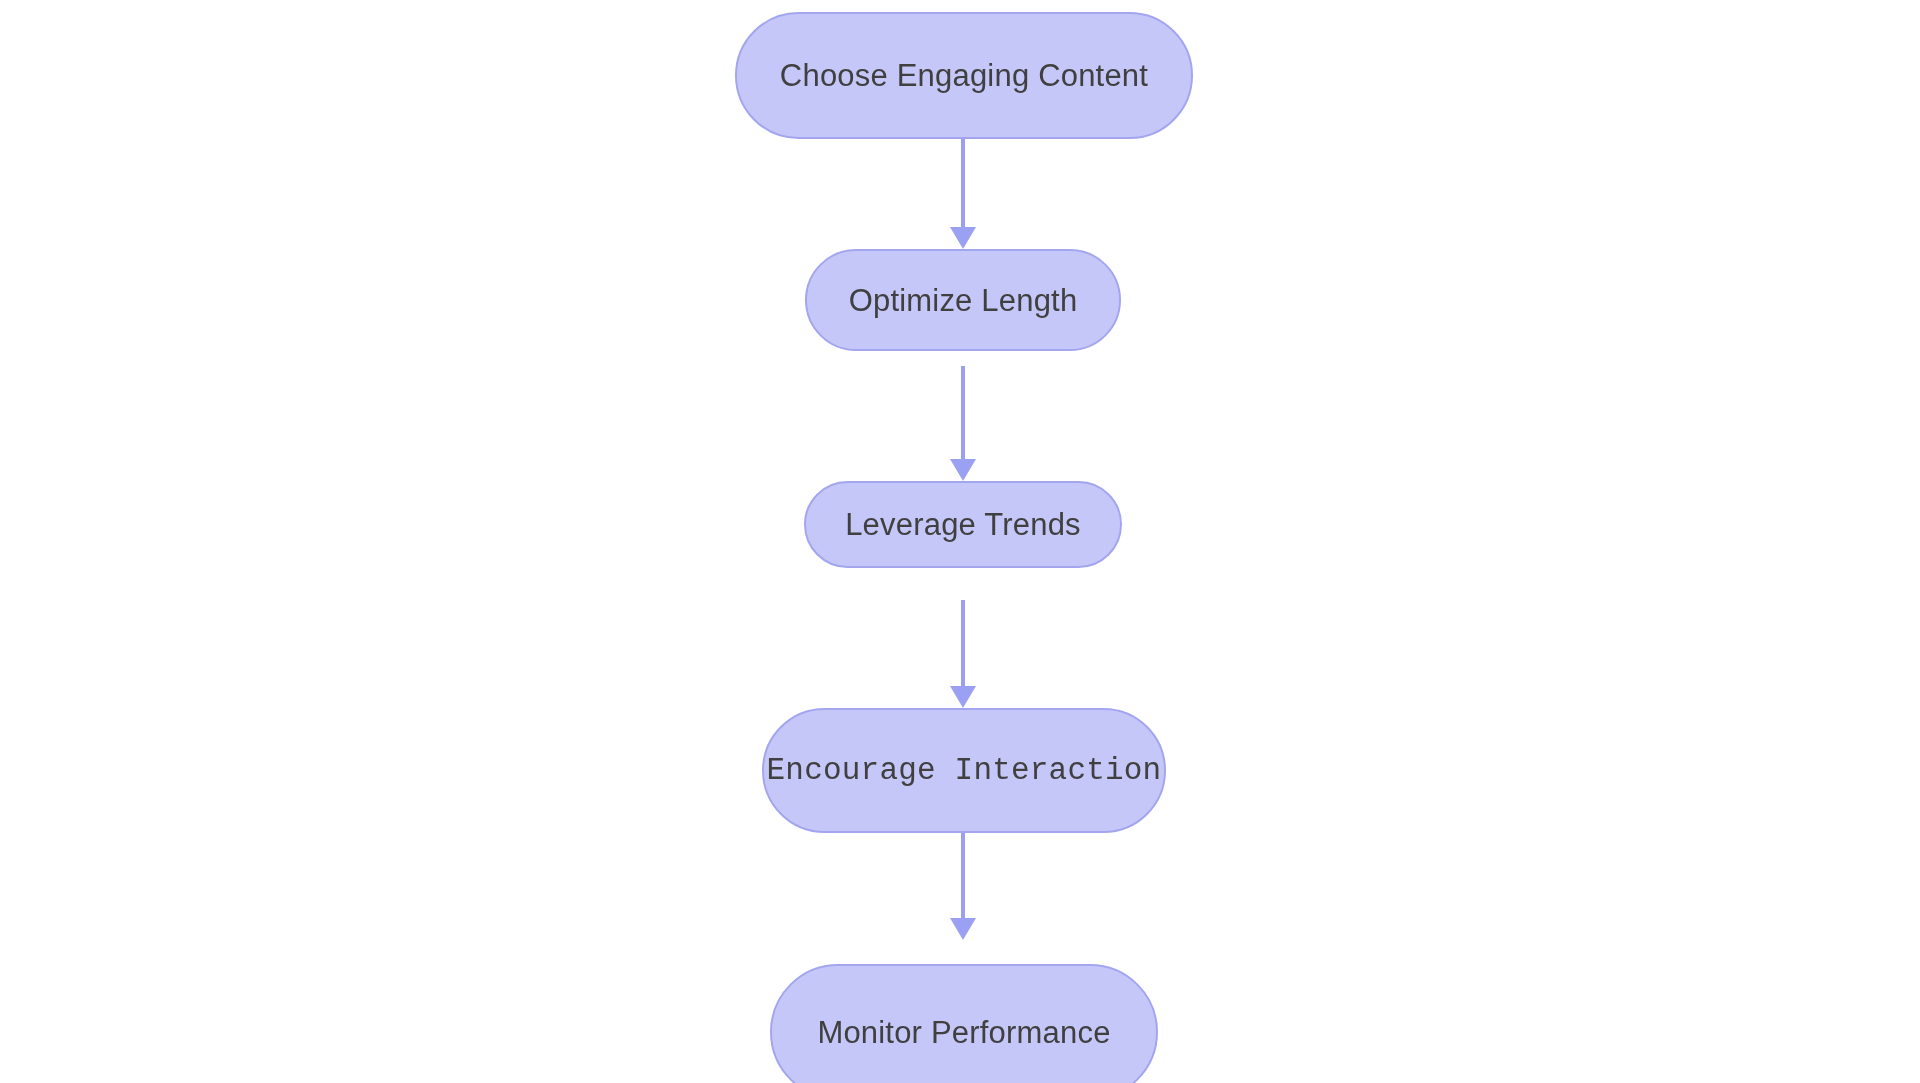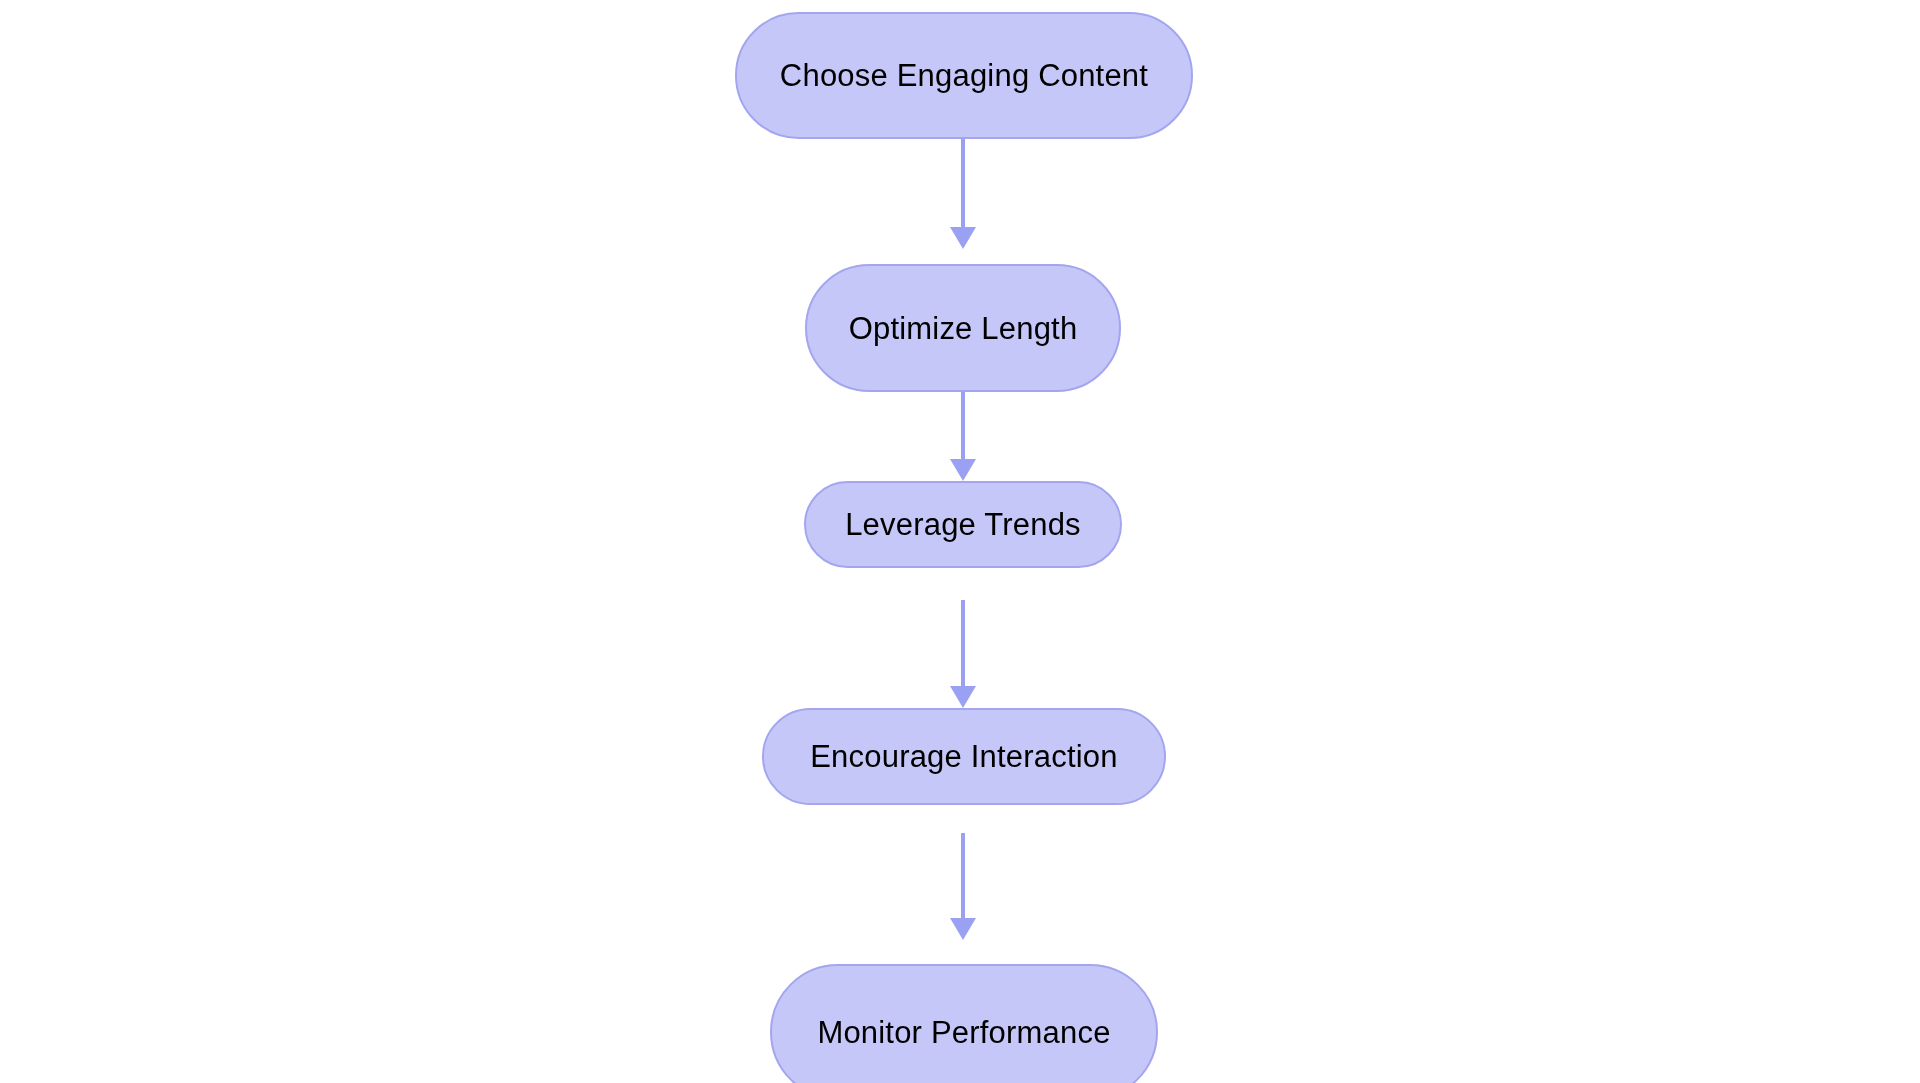--- a/index.html
+++ b/index.html
@@ -38,34 +38,34 @@
     box-sizing: border-box;
     display: flex;
     align-items: center;
     justify-content: center;
     background: #c6c7f9;
     border: 2px solid #a3a6ef;
     border-radius: 999px;
     z-index: 2;
   }
   .node-label {
-    color: #000000;
+    color: #404040;
     font-size: 31px;
     font-weight: 400;
     letter-spacing: 0.2px;
     line-height: 1;
     white-space: nowrap;
     text-align: center;
   }
 
   
   #node-0 { left: 735px; top: 12px;   width: 458px; height: 127px; }
-  #node-1 { left: 805px; top: 264px;  width: 316px; height: 128px; }
+  #node-1 { left: 805px; top: 249px;  width: 316px; height: 102px; }
   #node-2 { left: 804px; top: 481px;  width: 318px; height: 87px; }
-  #node-3 { left: 762px; top: 708px;  width: 404px; height: 97px; }
+  #node-3 { left: 762px; top: 708px;  width: 404px; height: 125px; font-family: Liberation Mono, monospace; }
   #node-4 { left: 770px; top: 964px;  width: 388px; height: 136px; }
 </style>
 </head>
 <body>
 
 <div id="flow-canvas">
 
   <svg id="connector-layer" viewBox="0 0 1920 1083" width="1920" height="1083" xmlns="http://www.w3.org/2000/svg">
 
     <g>

